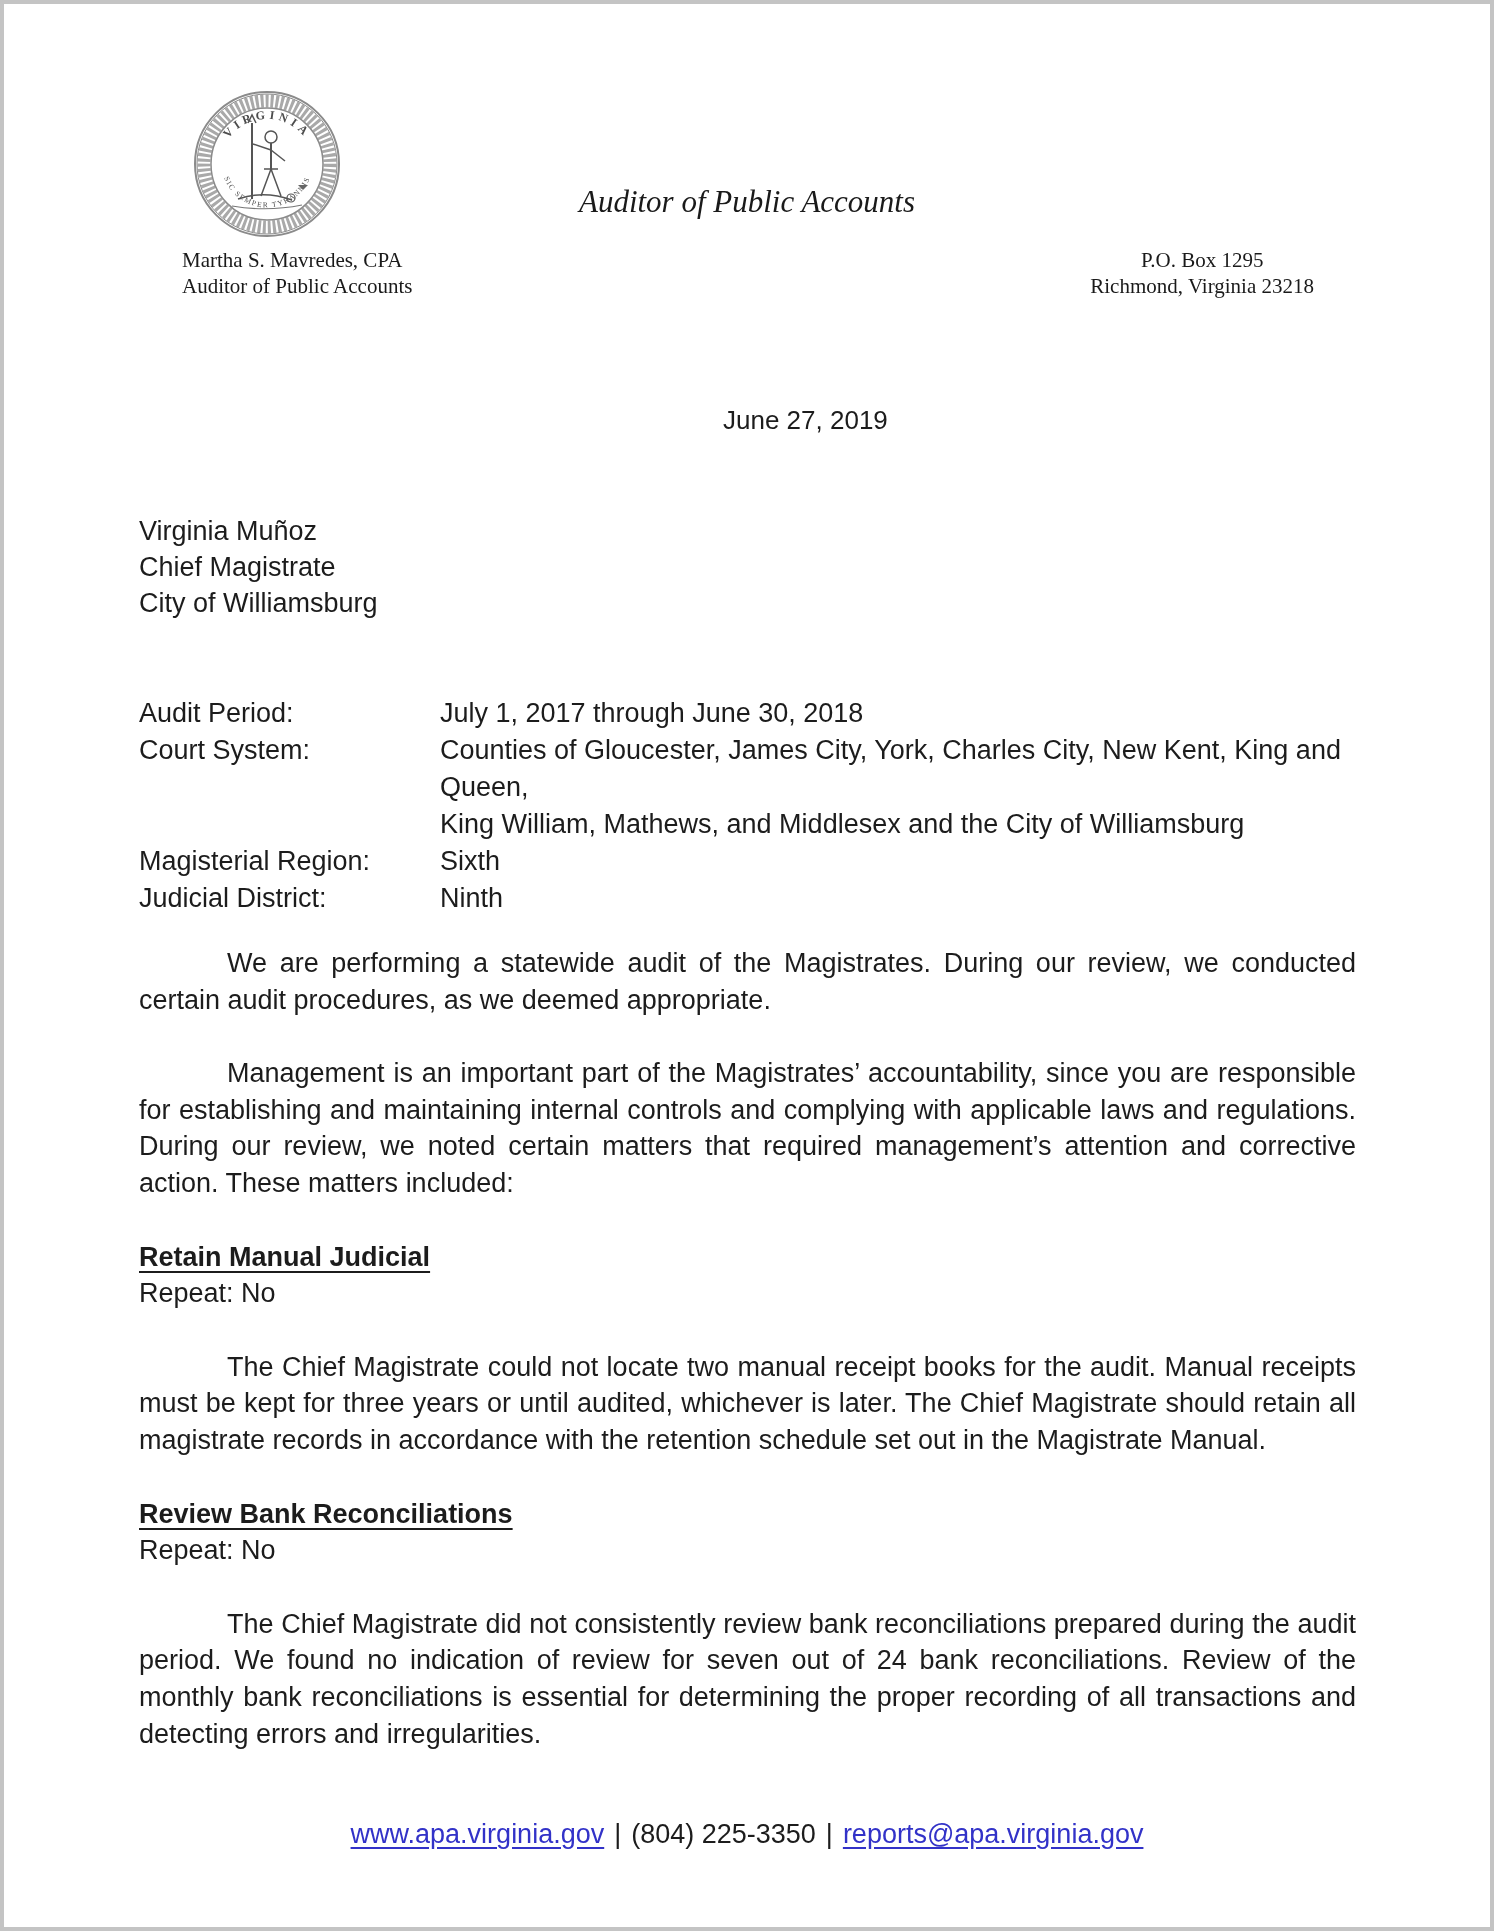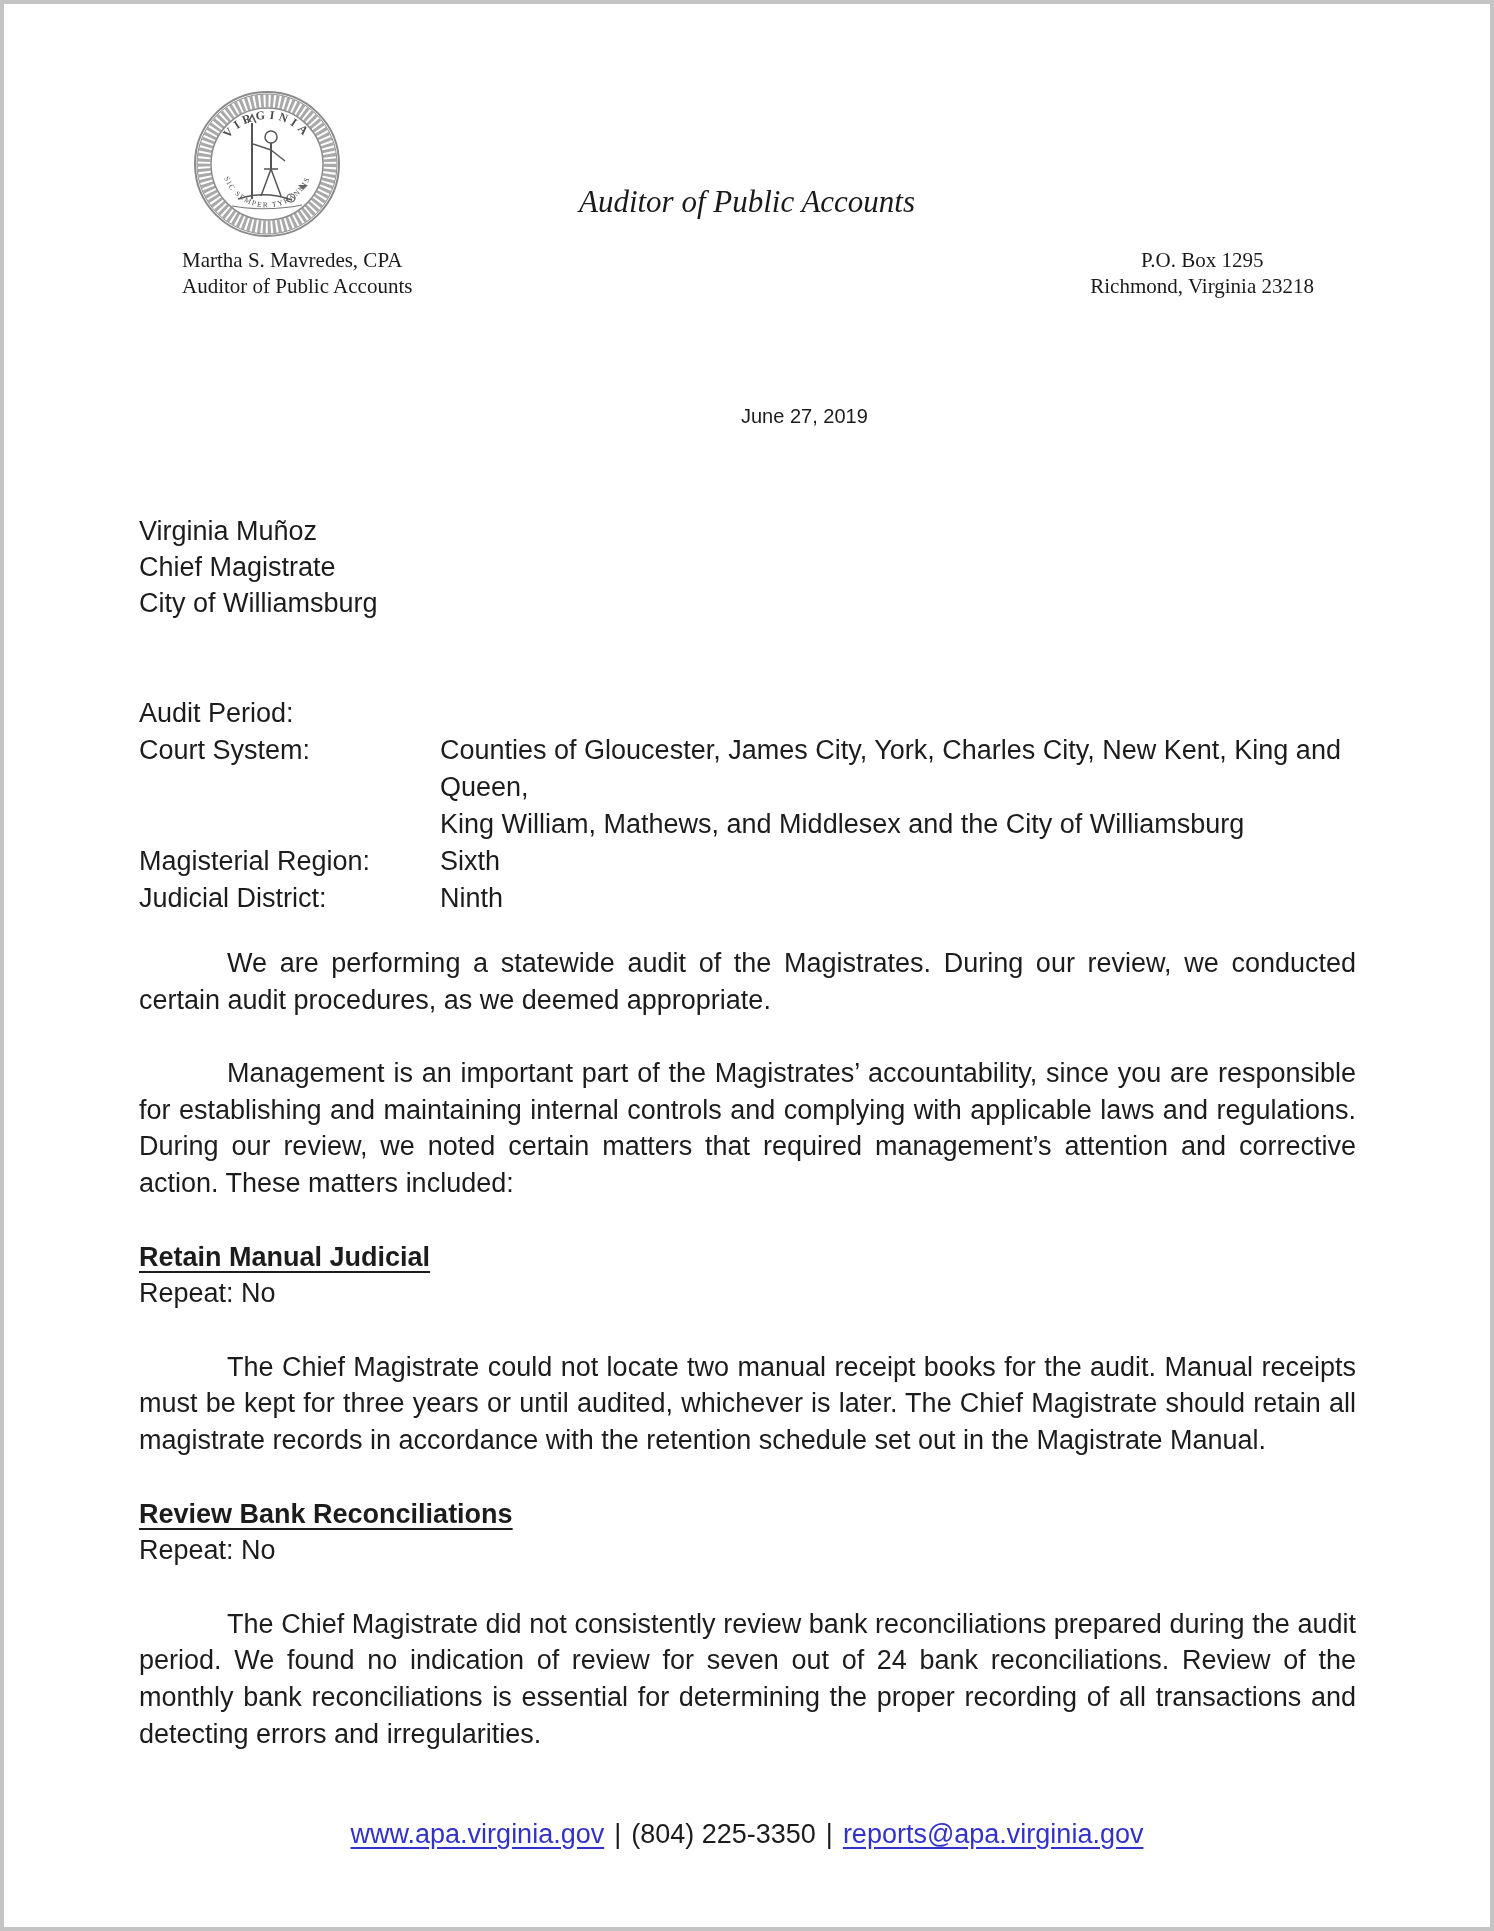--- a/index.html
+++ b/index.html
@@ -38,21 +38,21 @@
     font-family:"Liberation Serif", serif;
     font-size:21px; line-height:26px; color:#1a1a1a;
   }
   .id-right {
     position:absolute; right:176px; top:243px;
     text-align:center;
     font-family:"Liberation Serif", serif;
     font-size:21px; line-height:26px; color:#1a1a1a;
   }
   
-  .date-line { position:absolute; left:737px; top:401px; font-size:20px; }
+  .date-line { position:absolute; left:719px; top:401px; font-size:26px; }
   .recipient { position:absolute; left:135px; top:509px; font-size:27px; line-height:36px; }
   .fields { position:absolute; left:135px; top:691px; width:1240px; font-size:27px; line-height:37px; }
   .field-row { display:flex; align-items:flex-start;gap:38px; }
   .field-label { width:263px; flex:0 0 263px; }
   .field-value { flex:1; }
   .content {
     position:absolute; left:135px; top:941px; width:1228px;
     font-size:27px; line-height:36.6px;
   }
   .para { margin:0 11px 37px 0; text-align:justify; text-indent:88px; }
@@ -123,20 +123,21 @@
 
   <div class="recipient">
     <div>Virginia Muñoz</div>
     <div>Chief Magistrate</div>
     <div>City of Williamsburg</div>
   </div>
 
   <div class="fields">
     <div class="field-row">
       <div class="field-label">Audit Period:</div>
+      <div class="field-value">July 1, 2017 through June 30, 2018</div>
     </div>
     <div class="field-row">
       <div class="field-label">Court System:</div>
       <div class="field-value">
         <div>Counties of Gloucester, James City, York, Charles City, New Kent, King and Queen,</div>
         <div>King William, Mathews, and Middlesex and the City of Williamsburg</div>
       </div>
     </div>
     <div class="field-row">
       <div class="field-label">Magisterial Region:</div>

